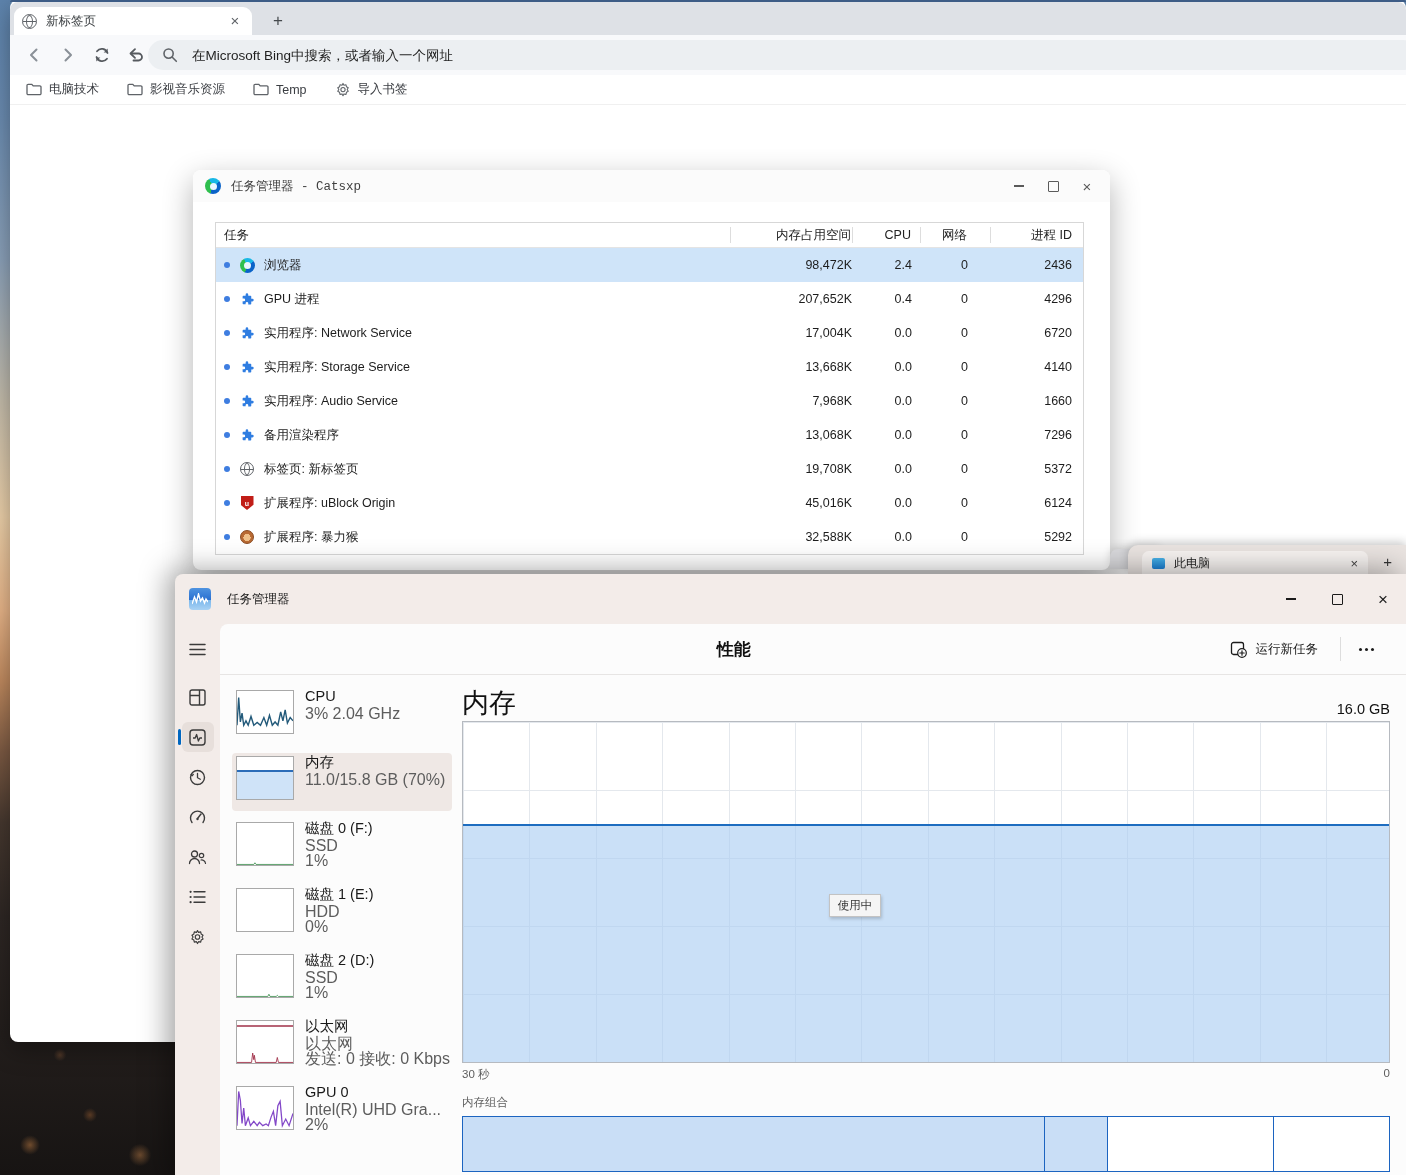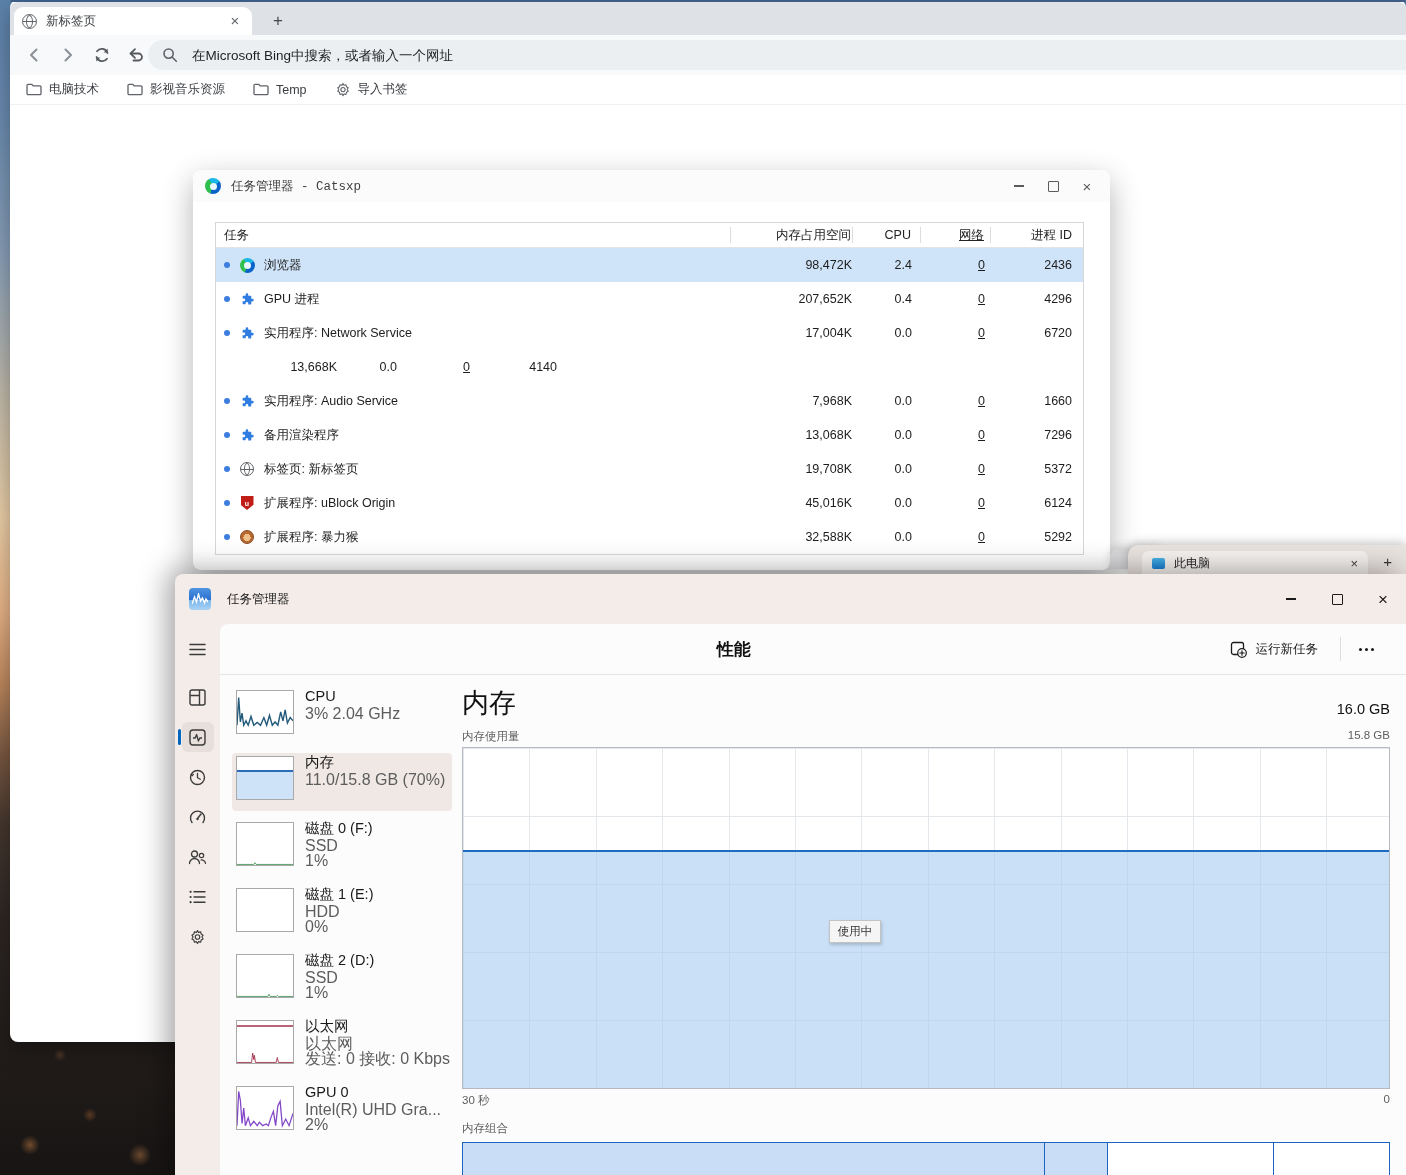--- a/index.html
+++ b/index.html
@@ -49,21 +49,21 @@
   .glyph-min{width:10px;height:1.4px;background:currentColor;}
   .glyph-max{width:9px;height:9px;border:1.3px solid currentColor;border-radius:1px;}
   .glyph-close{font-size:15px;line-height:1;color:currentColor;}
   .ct-table{position:absolute;left:22px;top:52px;width:867px;border:1px solid #d7d7d7;background:#fff;}
   .ct-hrow{display:flex;height:24px;align-items:center;font-size:12.5px;color:#222;border-bottom:1px solid #e4e4e4;}
   .ct-hcell{box-sizing:border-box;border-right:1px solid #ddd;height:16px;display:flex;align-items:center;}
   .ct-hcell:last-child{border-right:none;}
   .c-name{flex:1;padding-left:8px;}
   .c-mem{width:122px;justify-content:flex-end;padding-right:1px;}
   .c-cpu{width:68px;justify-content:flex-end;padding-right:9px;}
-  .c-net{width:70px;justify-content:flex-end;padding-right:6px;text-decoration:underline;}
+  .c-net{width:70px;justify-content:flex-end;padding-right:23px;}
   .c-pid{width:92px;justify-content:flex-end;padding-right:11px;}
   .ct-row{display:flex;height:34px;align-items:center;font-size:12.5px;color:#1d1d1d;}
   .ct-row.sel{background:#cfe4f9;}
   .ct-row .c-name{display:flex;align-items:center;gap:9px;padding-left:8px;}
   .ct-row .num{display:flex;box-sizing:border-box;}
   .dot{width:6px;height:6px;border-radius:50%;background:#3e7de0;flex:0 0 auto;}
   .ric{width:16px;height:16px;flex:0 0 auto;display:flex;align-items:center;justify-content:center;}
   .ic-puzzle{color:#2f7de1;}
   .ic-ublock{width:13px;height:14px;background:#c11d17;clip-path:polygon(0 0,100% 0,100% 62%,50% 100%,0 62%);
     color:#fff;font-size:7px;font-weight:bold;display:flex;align-items:center;justify-content:center;line-height:1;}
@@ -272,20 +272,29 @@
               </svg>
             </span>
             <span>实用程序: Network Service</span>
           </div>
         <div class="num c-mem">17,004K</div>
         <div class="num c-cpu">0.0</div>
         <div class="num c-net">0</div>
         <div class="num c-pid">6720</div>
       </div>
       <div class="ct-row">
+        <div class="c-name">
+            <span class="dot"></span>
+            <span class="ric ic-puzzle">
+              <svg width="15" height="15" viewBox="0 0 16 16">
+                <path d="M6 2.8a1.4 1.4 0 0 1 2.8 0V4h2.4a.8.8 0 0 1 .8.8v2.4h1.2a1.4 1.4 0 0 1 0 2.8H12v2.4a.8.8 0 0 1-.8.8H8.8v-1.2a1.4 1.4 0 0 0-2.8 0V13H3.6a.8.8 0 0 1-.8-.8V9.8h1.3a1.4 1.4 0 0 0 0-2.8H2.8V4.8a.8.8 0 0 1 .8-.8H6z" fill="currentColor"></path>
+              </svg>
+            </span>
+            <span>实用程序: Storage Service</span>
+          </div>
         <div class="num c-mem">13,668K</div>
         <div class="num c-cpu">0.0</div>
         <div class="num c-net">0</div>
         <div class="num c-pid">4140</div>
       </div>
       <div class="ct-row">
         <div class="c-name">
             <span class="dot"></span>
             <span class="ric ic-puzzle">
               <svg width="15" height="15" viewBox="0 0 16 16">
@@ -538,24 +547,20 @@
                 <div class="p-line">Intel(R) UHD Gra...</div>
                 <div class="p-line">2%</div>
               </div>
             </div>
           </div>
           <div class="mem-pane">
             <div class="mp-head">
               <span class="mp-title">内存</span>
               <span class="mp-total">16.0 GB</span>
             </div>
-            <div class="mp-sub">
-              <span>内存使用量</span>
-              <span>15.8 GB</span>
-            </div>
             <div class="graph">
               <div class="graph-fill" style="height: 70%;"></div>
               <div class="tooltip">使用中</div>
             </div>
             <div class="axis-row">
               <span>30 秒</span>
               <span>0</span>
             </div>
             <div class="comp-label">内存组合</div>
             <div class="comp-bar">

